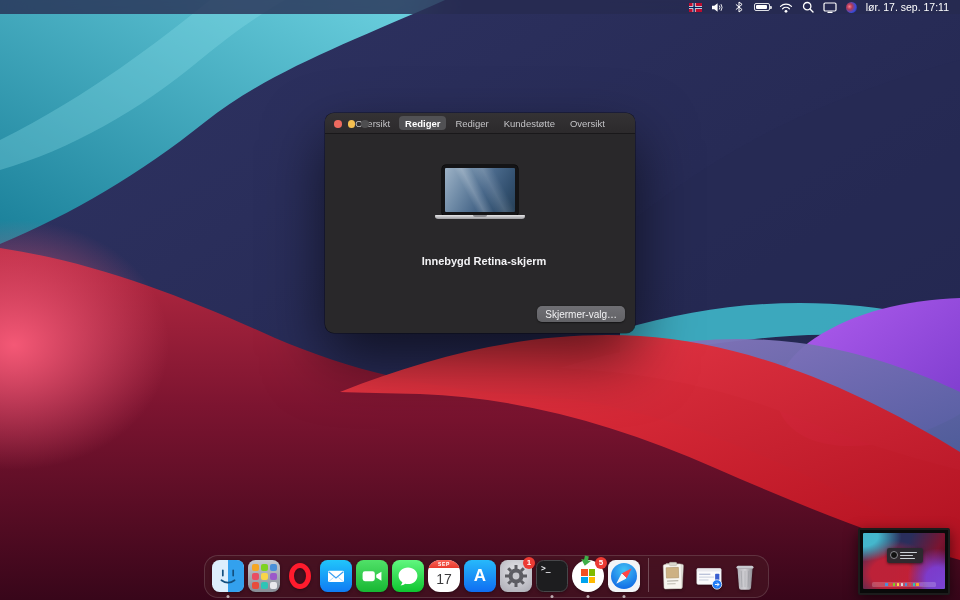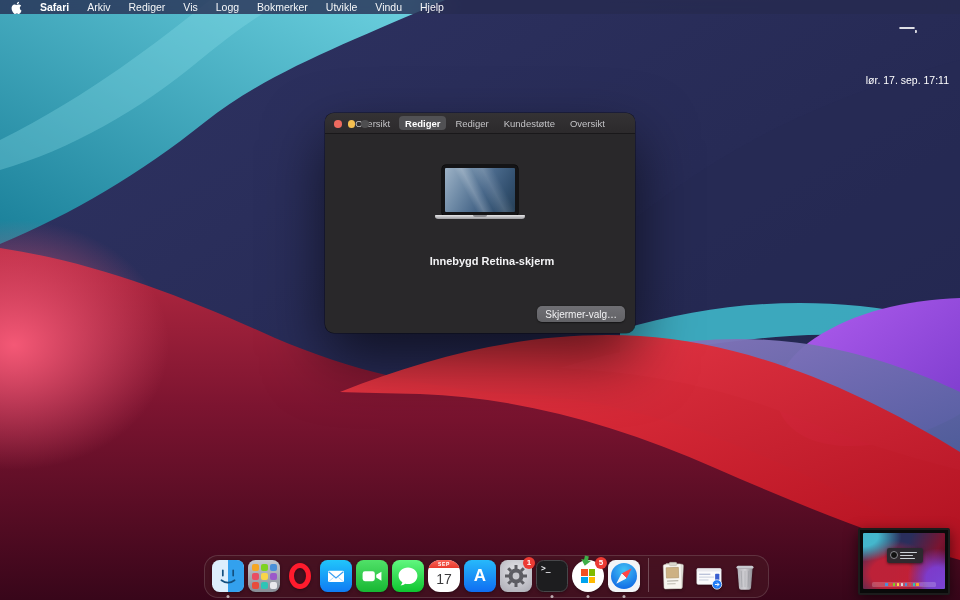--- a/index.html
+++ b/index.html
@@ -11,21 +11,21 @@
   .wallpaper{position:absolute;inset:0;}
 
   
   .menubar{position:absolute;top:0;left:0;right:0;height:14px;
     background:rgba(39,42,80,0.78);backdrop-filter:blur(18px);
     display:flex;align-items:center;padding:0 11px;color:#fff;font-size:10.5px;z-index:50;}
   .mb-left{display:flex;align-items:center;height:100%;}
   .mb-apple{display:flex;align-items:center;padding:0 9px 0 0;}
   .mb-app{font-weight:bold;padding:0 9px;}
   .mb-item{padding:0 9px;opacity:.95;}
-  .mb-right{margin-left:auto;display:flex;align-items:center;gap:9px;height:100%;flex-direction:column;}
+  .mb-right{margin-left:auto;display:flex;align-items:center;gap:9px;height:100%;}
   .mb-right svg{display:block;}
   .battery{position:relative;width:16px;height:8px;border:1px solid rgba(255,255,255,.85);border-radius:2px;}
   .battery .lvl{position:absolute;left:1px;top:1px;bottom:1px;width:11px;background:#fff;border-radius:1px;}
   .battery .nub{position:absolute;right:-3px;top:2px;width:2px;height:3px;background:rgba(255,255,255,.8);border-radius:0 1px 1px 0;}
   .siri{width:11px;height:11px;border-radius:50%;
     background:radial-gradient(circle at 32% 42%,#ff7a8e 0%,#b03a55 28%,#3b4bd8 62%,#151e5e 100%);}
   .clock{white-space:nowrap;font-size:10.5px;}
 
   
   .window{position:absolute;left:325px;top:113px;width:310px;height:220px;border-radius:9px;
@@ -44,21 +44,21 @@
     padding:3px;box-shadow:0 0 0 .5px #000;}
   .mac-display{position:relative;width:100%;height:100%;border-radius:1px;overflow:hidden;
     background:linear-gradient(118deg,#9db2c6 0%,#6e8aa6 30%,#49688a 55%,#32506f 80%,#274057 100%);}
   .mac-display::after{content:"";position:absolute;inset:-10px;
     background:linear-gradient(62deg,transparent 38%,rgba(255,255,255,.2) 44%,transparent 52%,rgba(255,255,255,.14) 61%,transparent 70%);}
   .mac-base{width:90px;height:4px;margin-top:0;border-radius:1px 1px 4px 4px;
     background:linear-gradient(#e6e6e8,#9b9b9f);position:relative;}
   .mac-base::after{content:"";position:absolute;left:50%;top:0;transform:translateX(-50%);
     width:14px;height:2px;background:#8e8e92;border-radius:0 0 3px 3px;}
 
-  .disp-name{position:absolute;top:142px;left:12px;width:100%;text-align:center;
+  .disp-name{position:absolute;top:142px;left:4px;width:100%;text-align:center;
     font-size:11px;font-weight:bold;color:#f3f3f5;}
   .disp-spec{position:absolute;top:158px;left:0;width:100%;text-align:center;
     font-size:8.5px;color:#98989d;}
   .disp-btn{position:absolute;right:10px;bottom:11px;font-size:10px;color:#f2f2f4;
     background:linear-gradient(#6f6f74,#626266);border:none;border-radius:5px;
     padding:2.5px 8px;box-shadow:0 .5px 1.5px rgba(0,0,0,.5);font-family:inherit;}
 
   
   .dock{position:absolute;left:204px;bottom:2px;height:43px;display:flex;align-items:flex-start;
     gap:4px;padding:4px 7px 7px;border-radius:14px;
@@ -176,37 +176,20 @@
     <path d="M0,170 C70,150 140,110 200,60 C230,35 260,14 285,0 L210,0 C160,40 90,95 0,140 Z" fill="#8fe0ea" opacity=".3"></path>
     <path d="M620,330 C700,306 780,298 860,306 C900,310 935,318 960,326 L960,352 C905,338 850,332 790,336 C730,340 672,350 620,358 Z" fill="#3fb6c9" opacity=".9"></path>
     <path d="M960,298 C905,300 855,312 815,338 C782,360 768,390 782,416 C798,444 842,452 888,442 C915,436 940,426 960,414 Z" fill="url(#wpPurple)"></path>
     <path d="M560,368 C650,340 740,330 830,348 C878,358 925,375 960,392 L960,470 C900,455 845,437 790,415 C710,383 635,372 560,368 Z" fill="url(#wpSlate)" opacity=".95"></path>
     <path d="M0,248 C95,262 185,297 275,338 C355,372 430,389 520,394 C645,401 765,452 880,512 C915,530 942,545 960,556 L960,600 L0,600 Z" fill="url(#wpMaroon)"></path>
     <ellipse cx="14" cy="345" rx="155" ry="125" fill="url(#wpPink)"></ellipse>
     <path d="M340,392 C440,352 540,330 640,336 C750,343 860,390 960,452 L960,560 C880,538 800,505 715,468 C615,424 520,398 420,394 C390,393 360,393 340,392 Z" fill="url(#wpRed)" opacity=".97"></path>
   </svg>
 
   <div class="menubar">
-    <div class="mb-left">
-      <span class="mb-apple">
-        <svg width="11" height="13" viewBox="0 0 11 13">
-          <path fill="#fff" d="M8.8 7.1c0-1.5 1.2-2.2 1.3-2.3-.7-1-1.8-1.2-2.2-1.2-.9-.1-1.8.5-2.3.5-.5 0-1.2-.5-2-.5-1 0-2 .6-2.5 1.5-1.1 1.9-.3 4.7.8 6.2.5.8 1.1 1.6 1.9 1.6.8 0 1.1-.5 2-.5s1.2.5 2 .5c.8 0 1.4-.8 1.9-1.5.6-.9.8-1.7.8-1.8 0 0-1.6-.6-1.7-2.5z"></path>
-          <path fill="#fff" d="M7.5 2.6c.4-.5.7-1.2.6-1.9-.6 0-1.3.4-1.7.9-.4.4-.7 1.1-.6 1.8.7.1 1.3-.3 1.7-.8z"></path>
-        </svg>
-      </span>
-      <span class="mb-app">Safari</span>
-      <span class="mb-item">Arkiv</span>
-      <span class="mb-item">Rediger</span>
-      <span class="mb-item">Vis</span>
-      <span class="mb-item">Logg</span>
-      <span class="mb-item">Bokmerker</span>
-      <span class="mb-item">Utvikle</span>
-      <span class="mb-item">Vindu</span>
-      <span class="mb-item">Hjelp</span>
-    </div>
     <div class="mb-right">
       <svg width="13" height="9" viewBox="0 0 13 9">
         <rect width="13" height="9" fill="#ba0c2f"></rect>
         <rect x="3.6" y="0" width="3" height="9" fill="#fff"></rect>
           <rect x="0" y="3" width="13" height="3" fill="#fff"></rect>
         <rect x="4.35" y="0" width="1.5" height="9" fill="#00205b"></rect>
           <rect x="0" y="3.75" width="13" height="1.5" fill="#00205b"></rect>
       </svg>
       <svg width="13" height="11" viewBox="0 0 13 11">
         <path d="M1 3.8 h2.3 L6.6 1.2 v8.6 L3.3 7.2 H1 Z" fill="#fff"></path>

